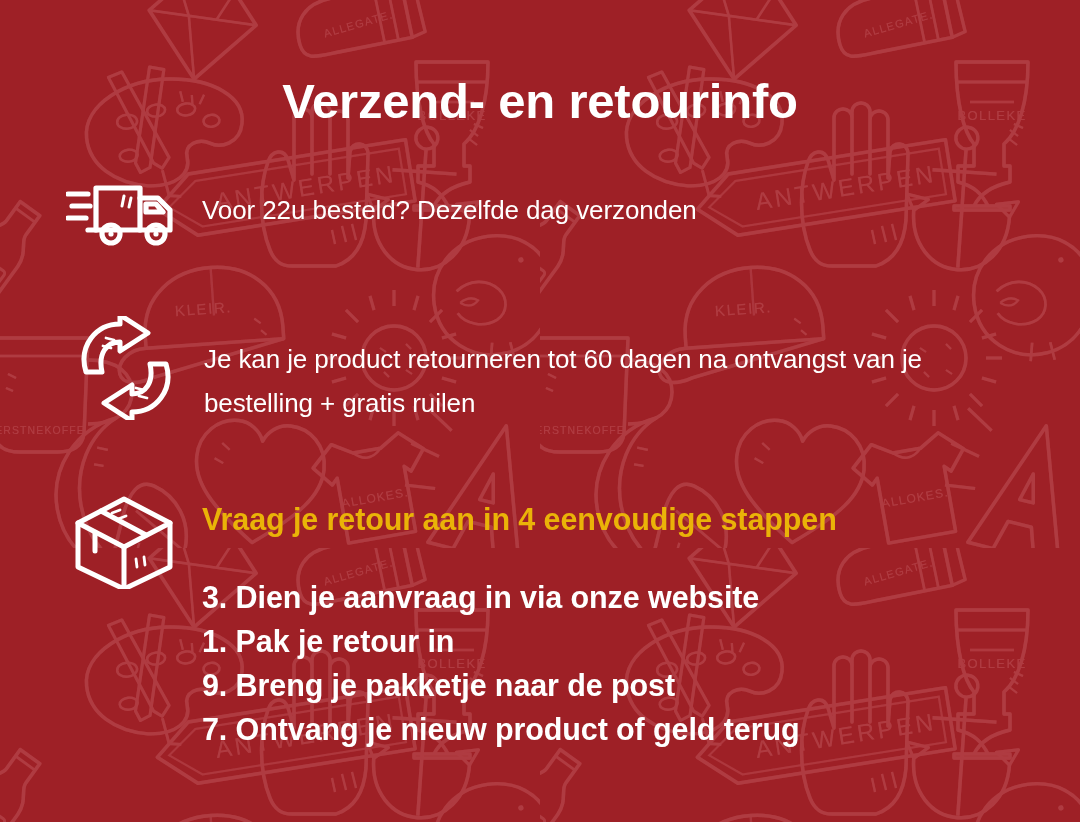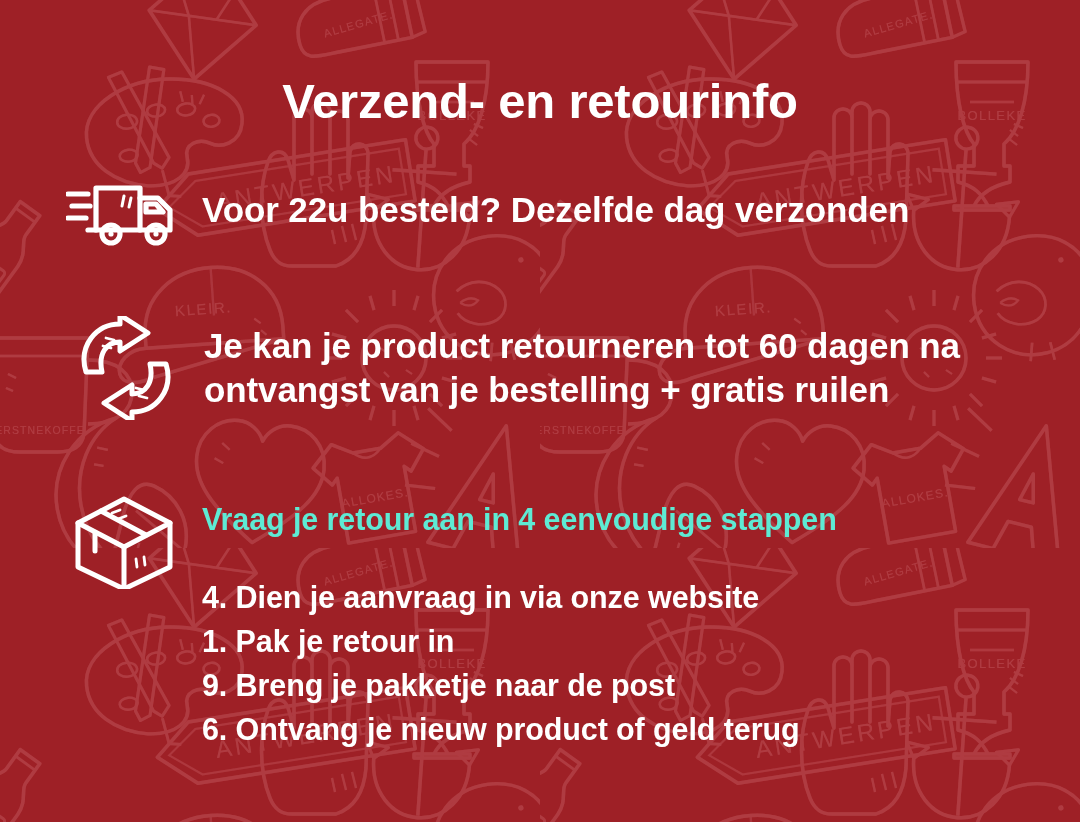--- a/index.html
+++ b/index.html
@@ -60,22 +60,22 @@
     align-items: flex-start;
   }
 
   .row-icon {
     flex: 0 0 auto;
     display: block;
   }
 
   .row-text {
     color: #ffffff;
-    font-weight: bold;
-    font-size: 35px;
+    font-weight: normal;
+    font-size: 26px;
     line-height: 44px;
     letter-spacing: -0.1px;
   }
 
   
   #row-shipping {
     left: 66px;
     top: 176px;
   }
   #row-shipping .row-icon { width: 118px; height: 72px; }
@@ -86,33 +86,33 @@
   }
 
   
   #row-returns {
     left: 74px;
     top: 316px;
   }
   #row-returns .row-icon { width: 104px; height: 104px; }
   #row-returns .row-text {
     margin-left: 26px;
-    margin-top: 8px;
+    margin-top: 21px;
     width: 812px;
   }
 
   
   #row-steps {
     left: 66px;
     top: 489px;
   }
   #row-steps .row-icon { width: 118px; height: 100px; }
   #row-steps .steps-block { margin-left: 18px; }
   #row-steps .steps-heading {
-    color: #5eead4;
+    color: #eab308;
     font-weight: bold;
     font-size: 30.5px;
     line-height: 44px;
     letter-spacing: -0.1px;
     white-space: nowrap;
     margin-top: 8px;
   }
   #row-steps ol.steps-list {
     list-style: none;
     margin: 34px 0 0 0;
@@ -368,22 +368,22 @@
             <path d="M46 24 l8 -3"></path>
             <path d="M52 30 l8 -3"></path>
             <path d="M70 70 l1 8"></path>
             <path d="M78 68 l1 8"></path>
           </g>
         </svg>
       </span>
       <div class="steps-block">
         <div class="steps-heading">Vraag je retour aan in 4 eenvoudige stappen</div>
         <ol class="steps-list">
-          <li>4. Dien je aanvraag in via onze website</li>
+          <li>3. Dien je aanvraag in via onze website</li>
           <li>1. Pak je retour in</li>
           <li>9. Breng je pakketje naar de post</li>
-          <li>6. Ontvang je nieuw product of geld terug</li>
+          <li>7. Ontvang je nieuw product of geld terug</li>
         </ol>
       </div>
     </div>
 
   </div>
 </div>
 
 </body></html>

